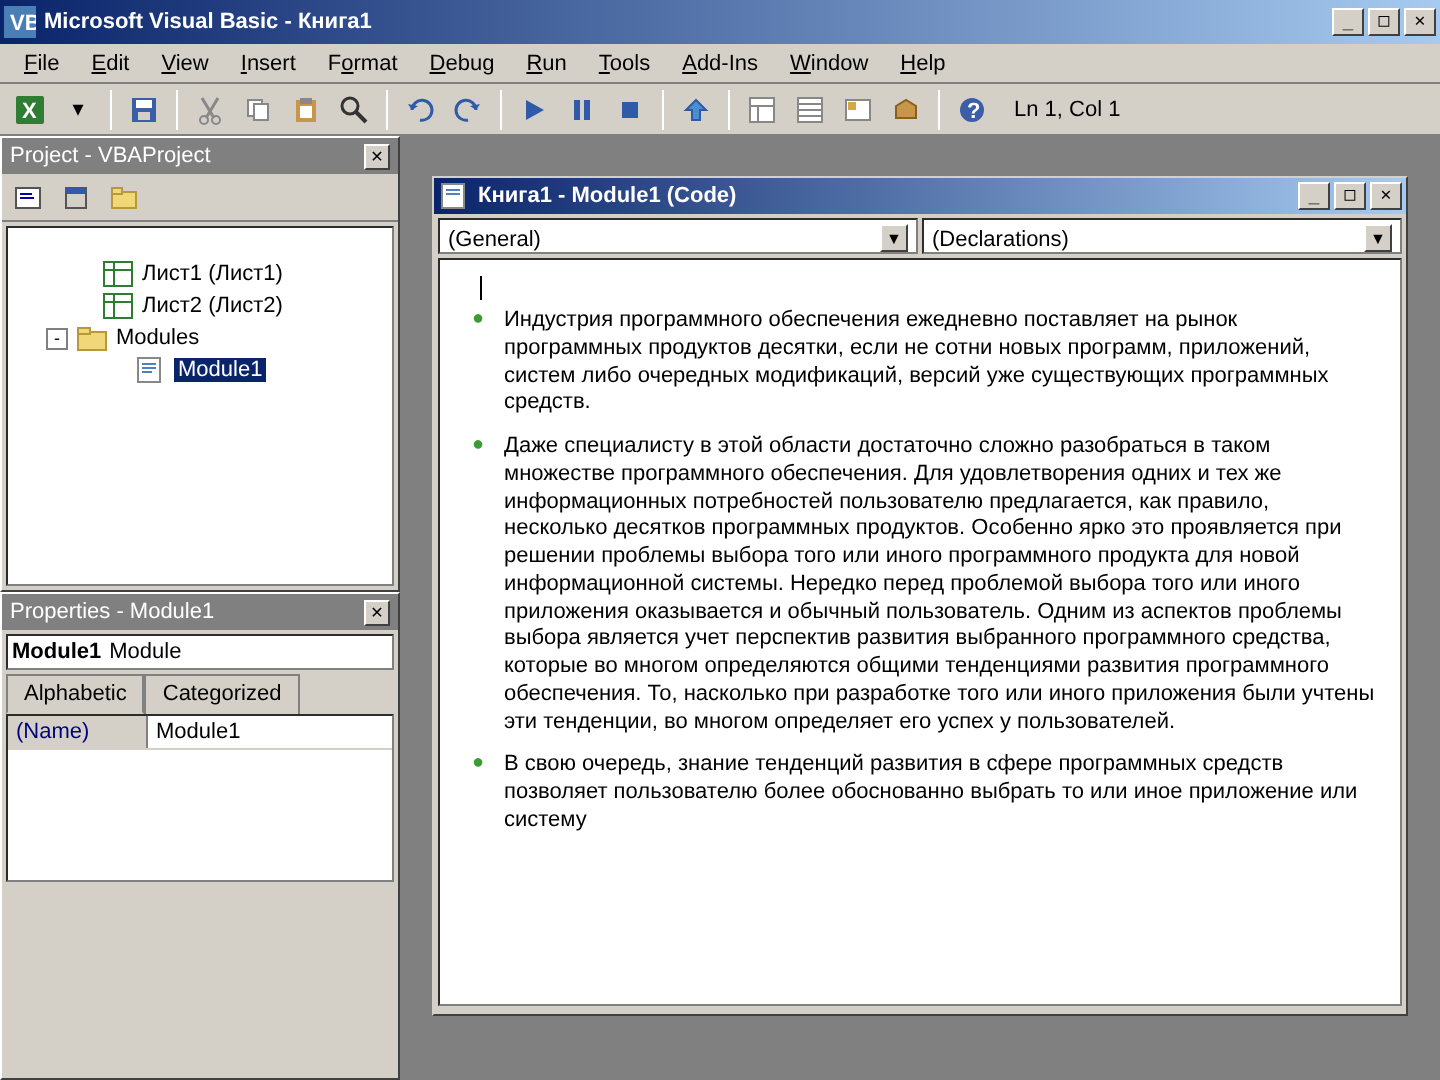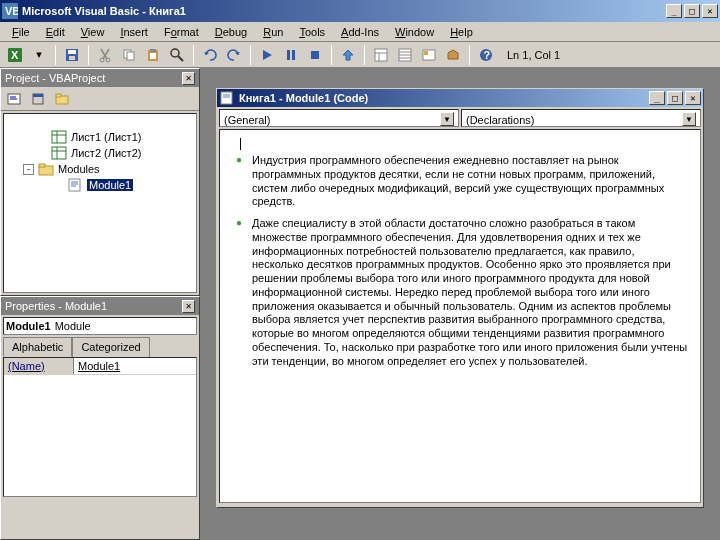--- a/index.html
+++ b/index.html
@@ -36,21 +36,21 @@
 .tree-node.l3 { padding-left: 48px; }
 .tree-exp { width: 11px; height: 11px; border: 1px solid #808080; background: white; text-align: center; line-height: 8px; font-size: 9px; margin-right: 4px; cursor: pointer; }
 .tree-ico { width: 16px; height: 14px; margin-right: 4px; }
 .tree-lbl.sel { background: #0a246a; color: white; padding: 0 2px; }
 
 .prop-obj { display: flex; background: white; border: 1px inset #808080; margin: 2px; padding: 2px; }
 .prop-obj .bold { font-weight: bold; margin-right: 4px; }
 .prop-tabs { display: flex; margin: 0 2px; }
 .prop-tab { padding: 3px 8px; background: #d4d0c8; border: 1px solid #808080; border-bottom: none; cursor: pointer; font-size: 11px; }
 .prop-tab.active { background: #d4d0c8; border-bottom: 1px solid #d4d0c8; position: relative; z-index: 1; }
-.prop-grid { background: white; border: 1px inset #808080; margin: 0 2px 2px; height: 140px; overflow: auto; text-decoration: underline; }
+.prop-grid { background: white; border: 1px inset #808080; margin: 0 2px 2px; height: 84px; overflow: auto; }
 .prop-row { display: flex; border-bottom: 1px solid #d4d0c8; }
 .prop-key { width: 70px; padding: 2px 4px; background: #d4d0c8; color: #000080; border-right: 1px solid #808080; }
 .prop-val { flex: 1; padding: 2px 4px; }
 
 .mdi { flex: 1; position: relative; background: #808080; }
 .codewin { position: absolute; left: 16px; top: 20px; width: 488px; height: 420px; background: #d4d0c8; border: 1px solid; border-color: #d4d0c8 #404040 #404040 #d4d0c8; }
 .codewin .titlebar { height: 18px; }
 .code-combos { height: 22px; display: flex; gap: 2px; padding: 2px; background: #d4d0c8; }
 .combo { flex: 1; height: 18px; background: white; border: 1px inset #808080; display: flex; align-items: flex-end; padding: 0 4px; position: relative; cursor: pointer; }
 .combo .arrow { margin-left: auto; width: 14px; height: 14px; background: #d4d0c8; border: 1px solid; border-color: #fff #404040 #404040 #fff; display: flex; align-items: center; justify-content: center; font-size: 8px; }
@@ -320,17 +320,18 @@
         <div class="combo">
           <span>(Declarations)</span>
           <span class="arrow">▼</span>
         </div>
       </div>
       <div class="code-area">
         <div class="cursor-line"></div>
         <ul id="bullets">
             <li>Индустрия программного обеспечения ежедневно поставляет на рынок программных продуктов десятки, если не сотни новых программ, приложений, систем либо очередных модификаций, версий уже существующих программных средств.</li>
             <li>Даже специалисту в этой области достаточно сложно разобраться в таком множестве программного обеспечения. Для удовлетворения одних и тех же информационных потребностей пользователю предлагается, как правило, несколько десятков программных продуктов. Особенно ярко это проявляется при решении проблемы выбора того или иного программного продукта для новой информационной системы. Нередко перед проблемой выбора того или иного приложения оказывается и обычный пользователь. Одним из аспектов проблемы выбора является учет перспектив развития выбранного программного средства, которые во многом определяются общими тенденциями развития программного обеспечения. То, насколько при разработке того или иного приложения были учтены эти тенденции, во многом определяет его успех у пользователей.</li>
+            <li>В свою очередь, знание тенденций развития в сфере программных средств позволяет пользователю более обоснованно выбрать то или иное приложение или систему</li>
           </ul>
       </div>
     </div>
   </div>
 </div>
 
 </body></html>

